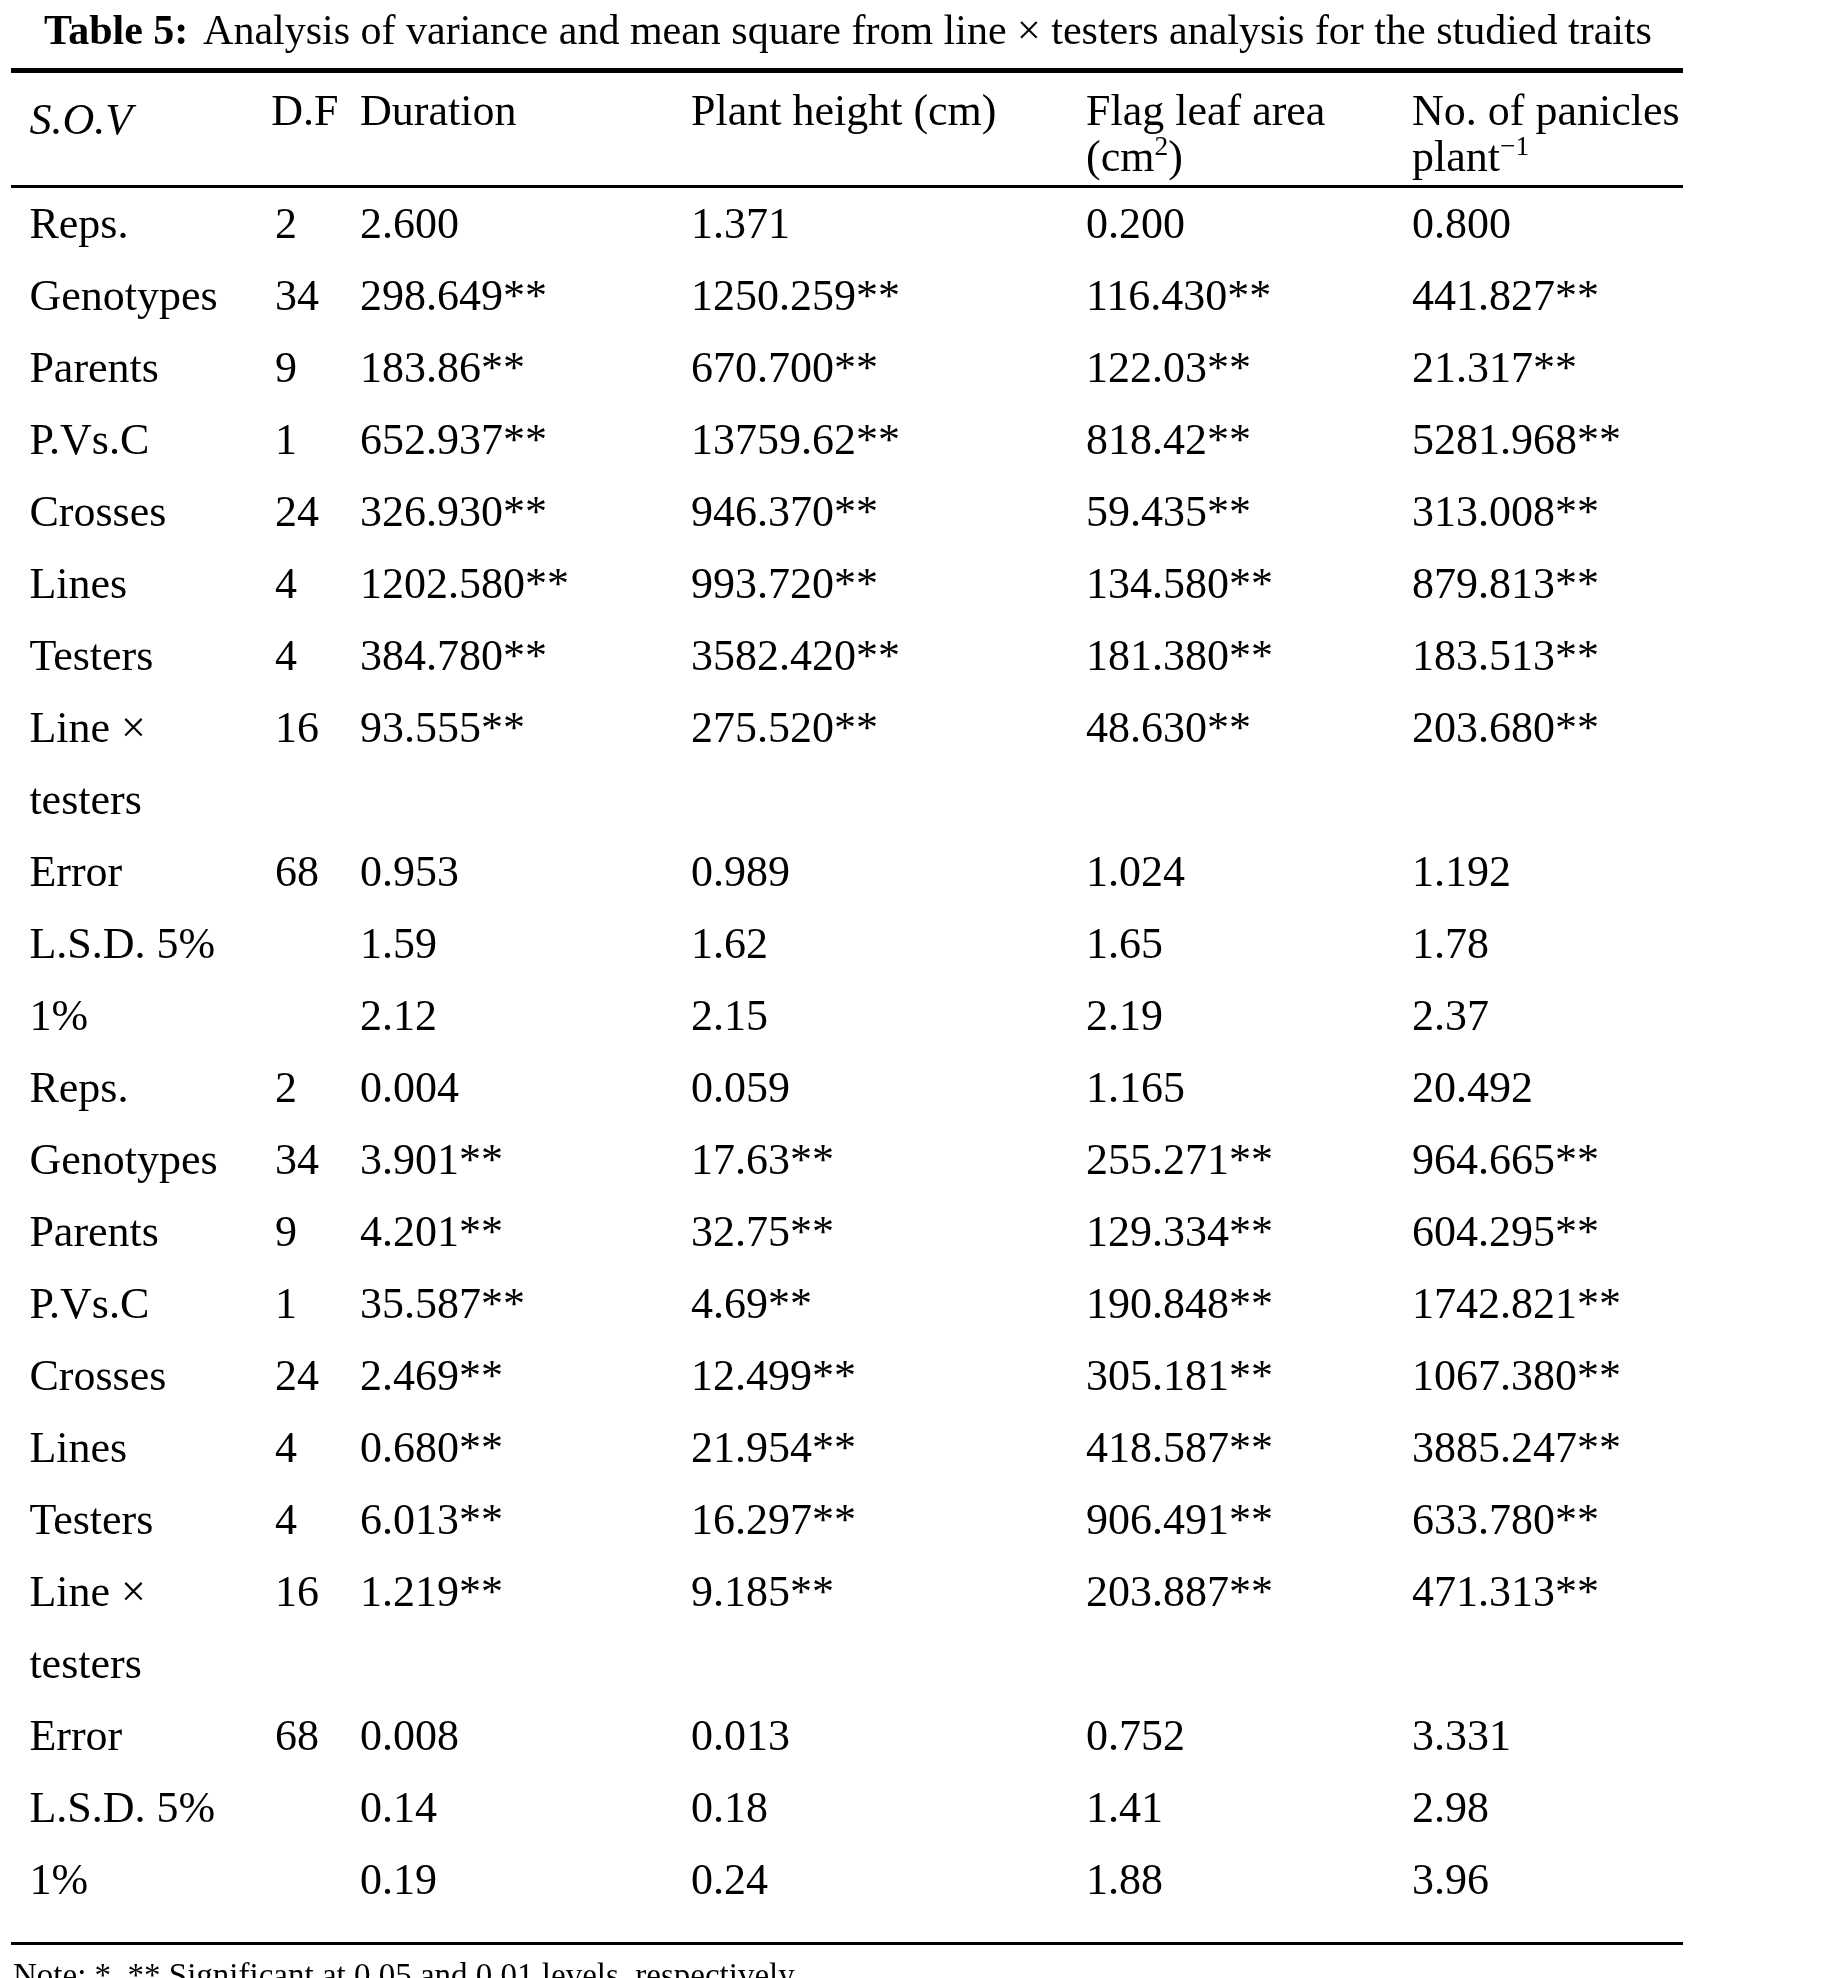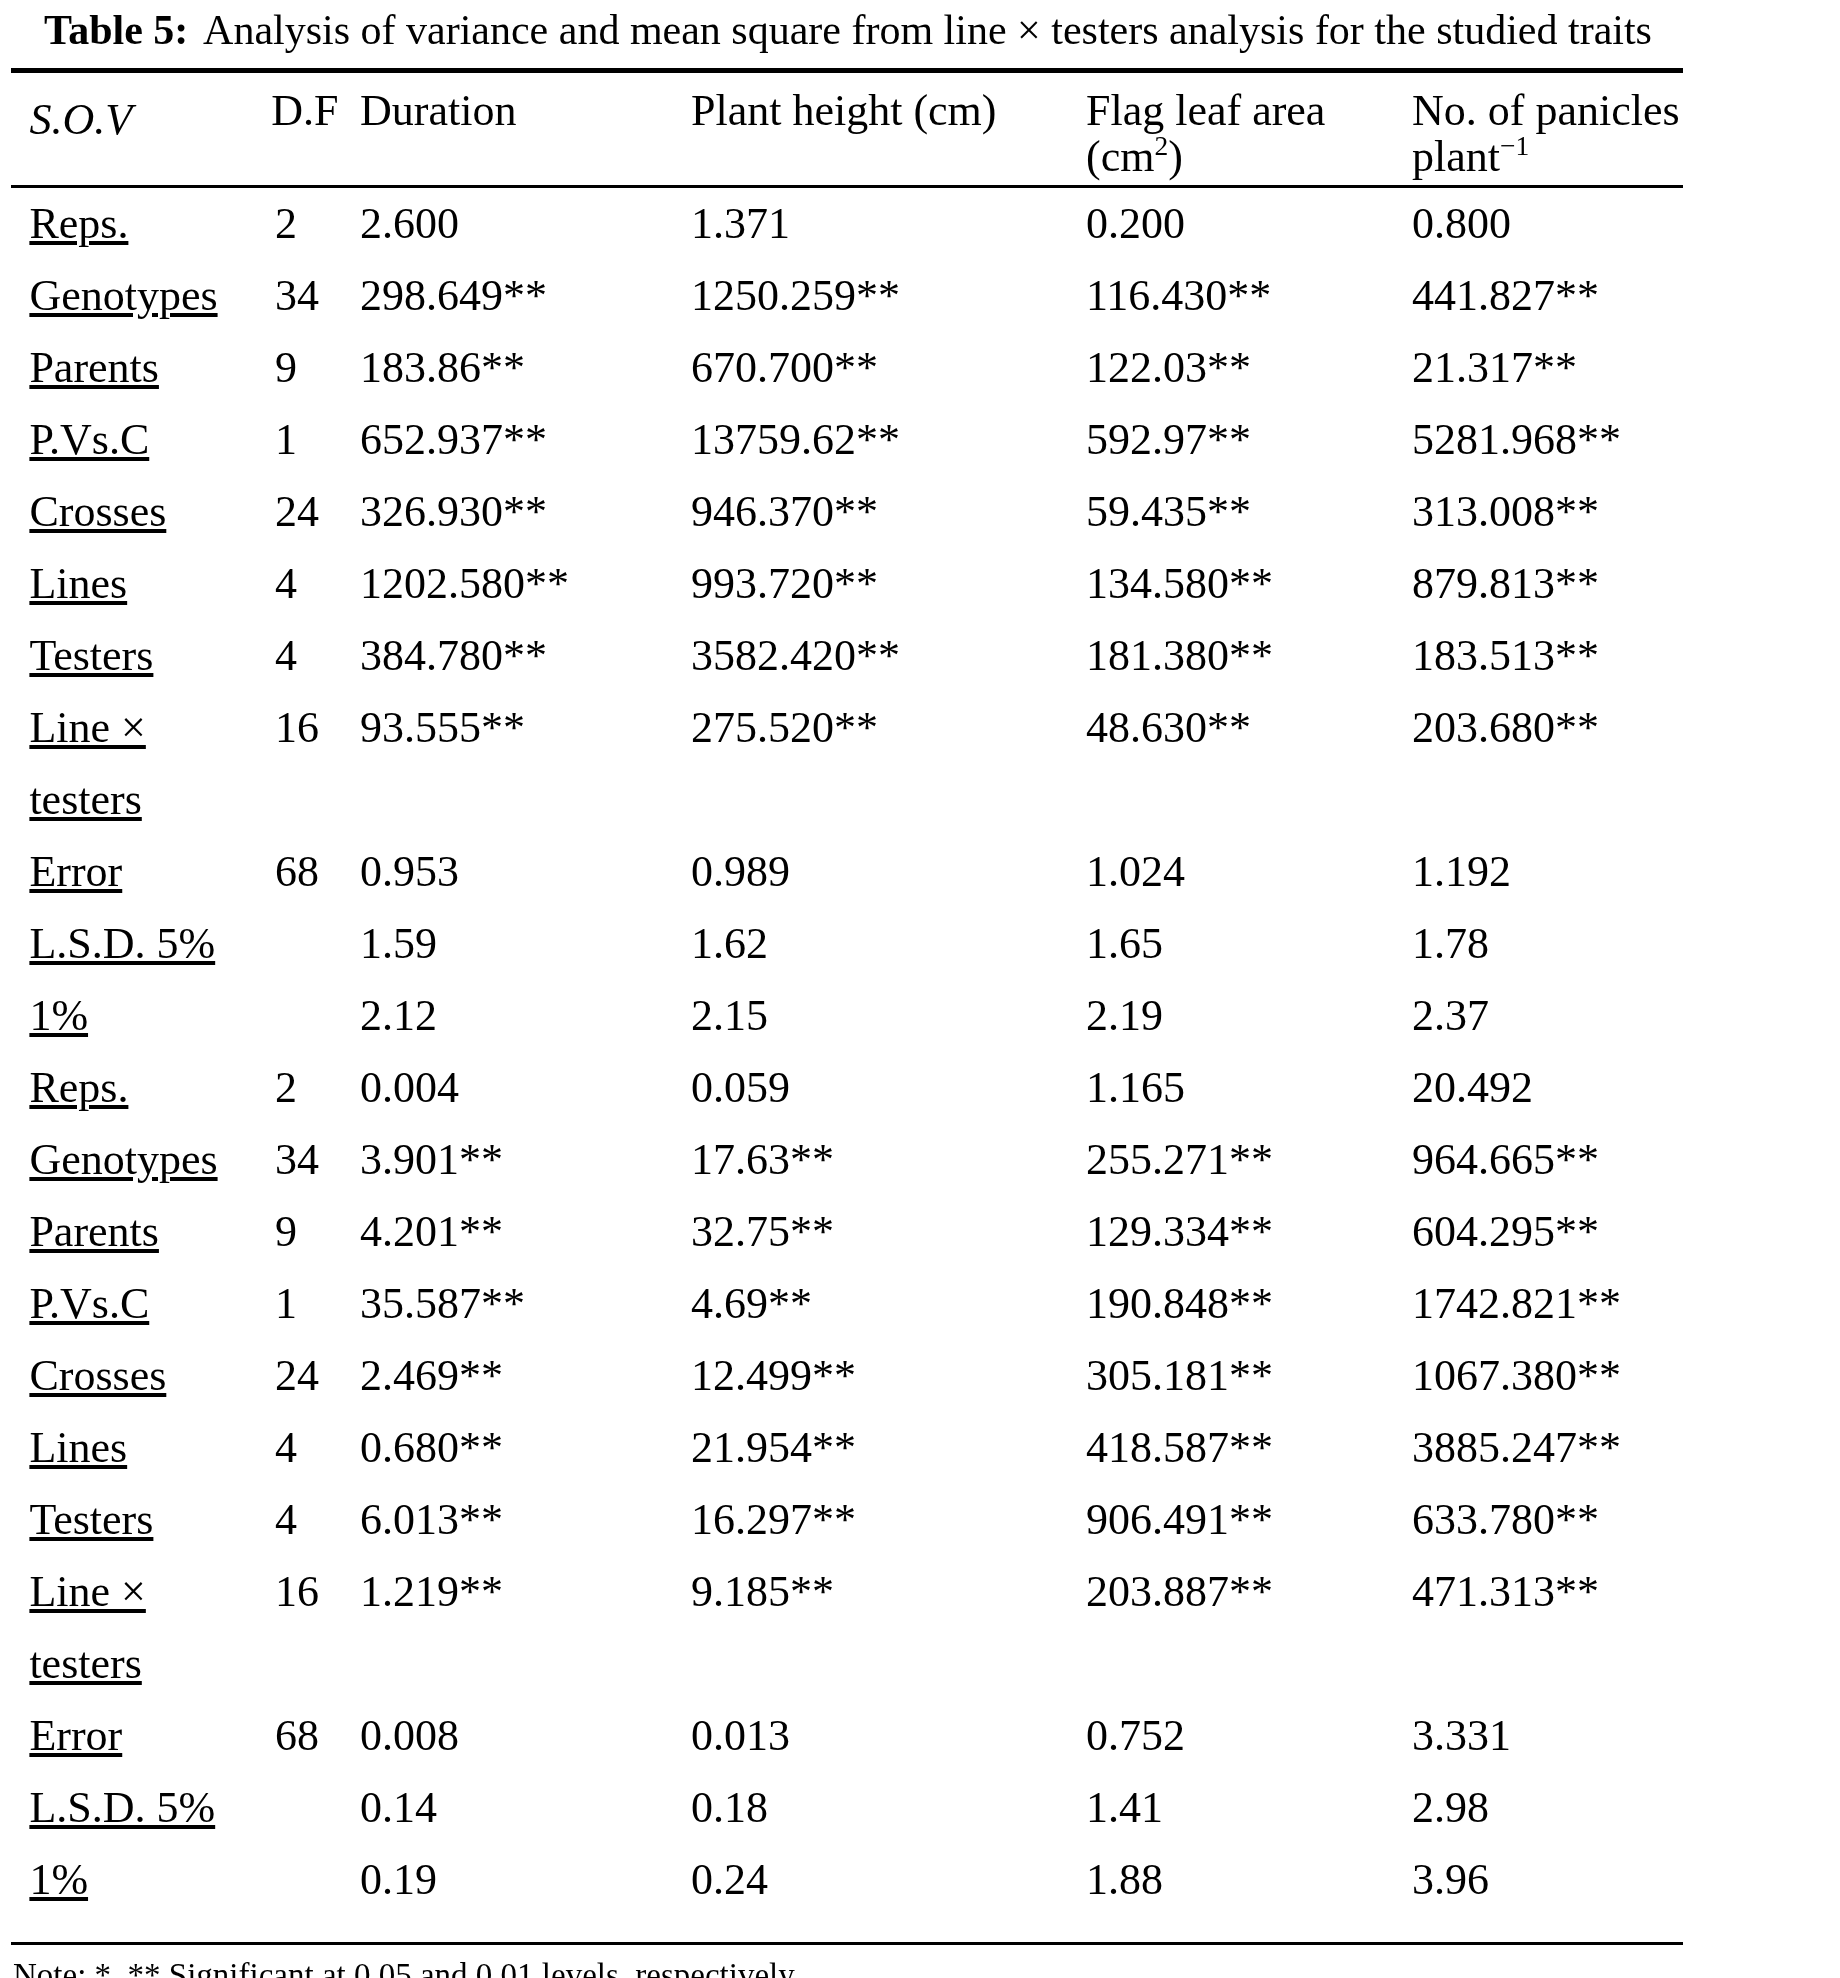--- a/index.html
+++ b/index.html
@@ -48,21 +48,21 @@
     border-bottom: 3.7px solid #000;
   }
   thead th.h-sov { padding-left: 18.4px; padding-top: 24px; font-style: italic; }
   thead th.h-df { padding-left: 7.3px; margin-left: 14px; }
   tbody td {
     text-align: left;
     vertical-align: top;
     line-height: 72px;
     padding: 0;
   }
-  tbody td:first-child { padding-left: 18.4px; text-decoration: underline; }
+  tbody td:first-child { padding-left: 18.4px; }
   tbody td:nth-child(2) { padding-left: 11px; }
   sup {
     font-size: 27.5px;
     line-height: 0;
     vertical-align: super;
   }
   .note {
     margin: 11px 0 0 13px;
     font-size: 33px;
     line-height: 39px;
@@ -133,21 +133,21 @@
             <td>183.86**</td>
             <td>670.700**</td>
             <td>122.03**</td>
             <td>21.317**</td>
           </tr>
           <tr>
             <td>P.Vs.C</td>
             <td>1</td>
             <td>652.937**</td>
             <td>13759.62**</td>
-            <td>592.97**</td>
+            <td>818.42**</td>
             <td>5281.968**</td>
           </tr>
           <tr>
             <td>Crosses</td>
             <td>24</td>
             <td>326.930**</td>
             <td>946.370**</td>
             <td>59.435**</td>
             <td>313.008**</td>
           </tr>

